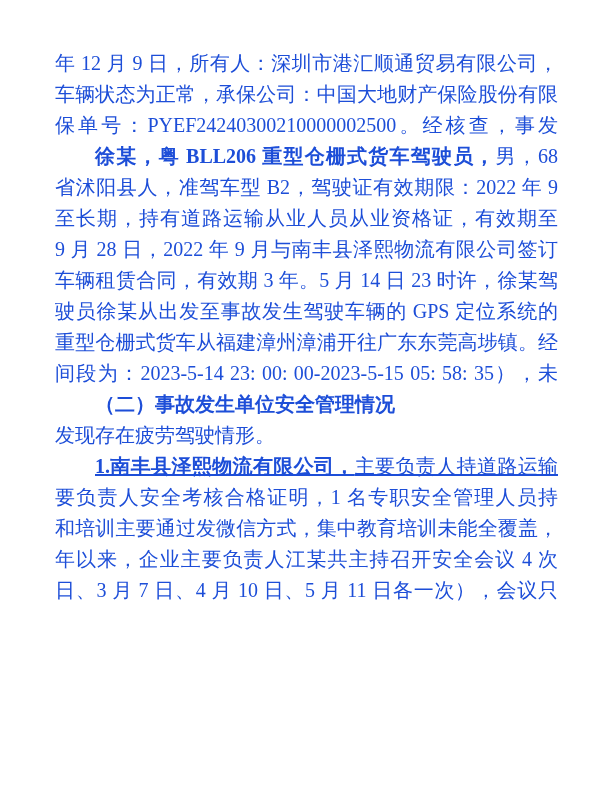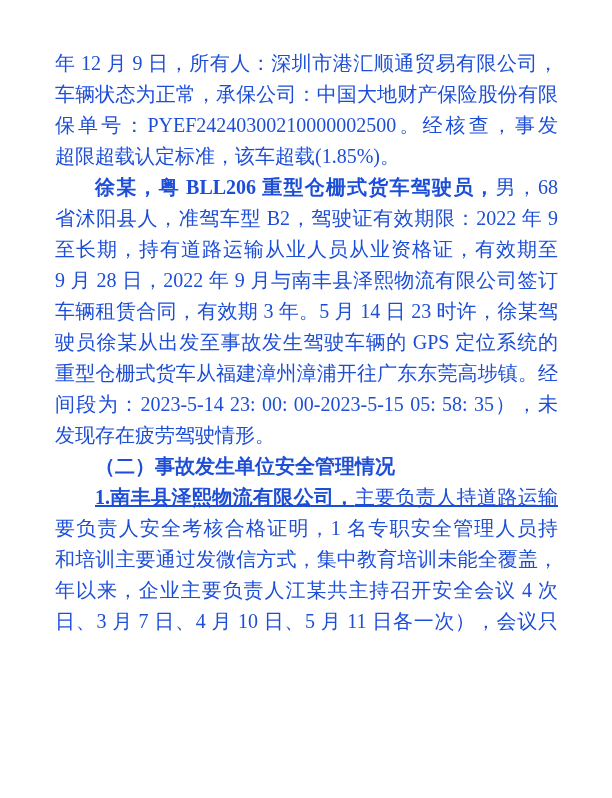--- a/index.html
+++ b/index.html
@@ -40,30 +40,29 @@
   }
 </style>
 </head>
 <body>
 
 <div class="page">
   <div class="doc-content">
       <div class="line"><span class="seg">年 12 月 9 日，所有人：深圳市港汇顺通贸易有限公司，登记住</span></div>
       <div class="line"><span class="seg">车辆状态为正常，承保公司：中国大地财产保险股份有限公司，</span></div>
       <div class="line"><span class="seg">保单号：PYEF24240300210000002500。经核查，事发时，该车装</span></div>
-      <div class="line no-stretch"><span class="seg">超限超载认定标准，该车超载(1.85%)。</span></div>
       <div class="line" style="text-indent: 2em;"><span class="seg bold">徐某，粤 BLL206 重型仓栅式货车驾驶员，</span><span class="seg">男，68 岁，江苏</span></div>
       <div class="line"><span class="seg">省沭阳县人，准驾车型 B2，驾驶证有效期限：2022 年 9 月 13 日</span></div>
       <div class="line"><span class="seg">至长期，持有道路运输从业人员从业资格证，有效期至 2026 年</span></div>
       <div class="line"><span class="seg">9 月 28 日，2022 年 9 月与南丰县泽熙物流有限公司签订了营运</span></div>
       <div class="line"><span class="seg">车辆租赁合同，有效期 3 年。5 月 14 日 23 时许，徐某驾驶粤 BLL206</span></div>
       <div class="line"><span class="seg">驶员徐某从出发至事故发生驾驶车辆的 GPS 定位系统的数据（时</span></div>
       <div class="line"><span class="seg">重型仓栅式货车从福建漳州漳浦开往广东东莞高埗镇。经调取驾</span></div>
       <div class="line"><span class="seg">间段为：2023-5-14 23: 00: 00-2023-5-15 05: 58: 35），未</span></div>
+      <div class="line no-stretch" style="text-indent: 2em;"><span class="seg bold">（二）事故发生单位安全管理情况</span></div>
       <div class="line no-stretch"><span class="seg">发现存在疲劳驾驶情形。</span></div>
-      <div class="line no-stretch" style="text-indent: 2em;"><span class="seg bold">（二）事故发生单位安全管理情况</span></div>
       <div class="line" style="text-indent: 2em; text-decoration: underline;"><span class="seg bold">1.南丰县泽熙物流有限公司，</span><span class="seg">主要负责人持道路运输企业主</span></div>
       <div class="line"><span class="seg">要负责人安全考核合格证明，1 名专职安全管理人员持《安全生</span></div>
       <div class="line"><span class="seg">和培训主要通过发微信方式，集中教育培训未能全覆盖，2023</span></div>
       <div class="line"><span class="seg">年以来，企业主要负责人江某共主持召开安全会议 4 次（2 月 4</span></div>
       <div class="line"><span class="seg">日、3 月 7 日、4 月 10 日、5 月 11 日各一次），会议只有 5-8</span></div>
     </div>
 </div>
 
 </body></html>

